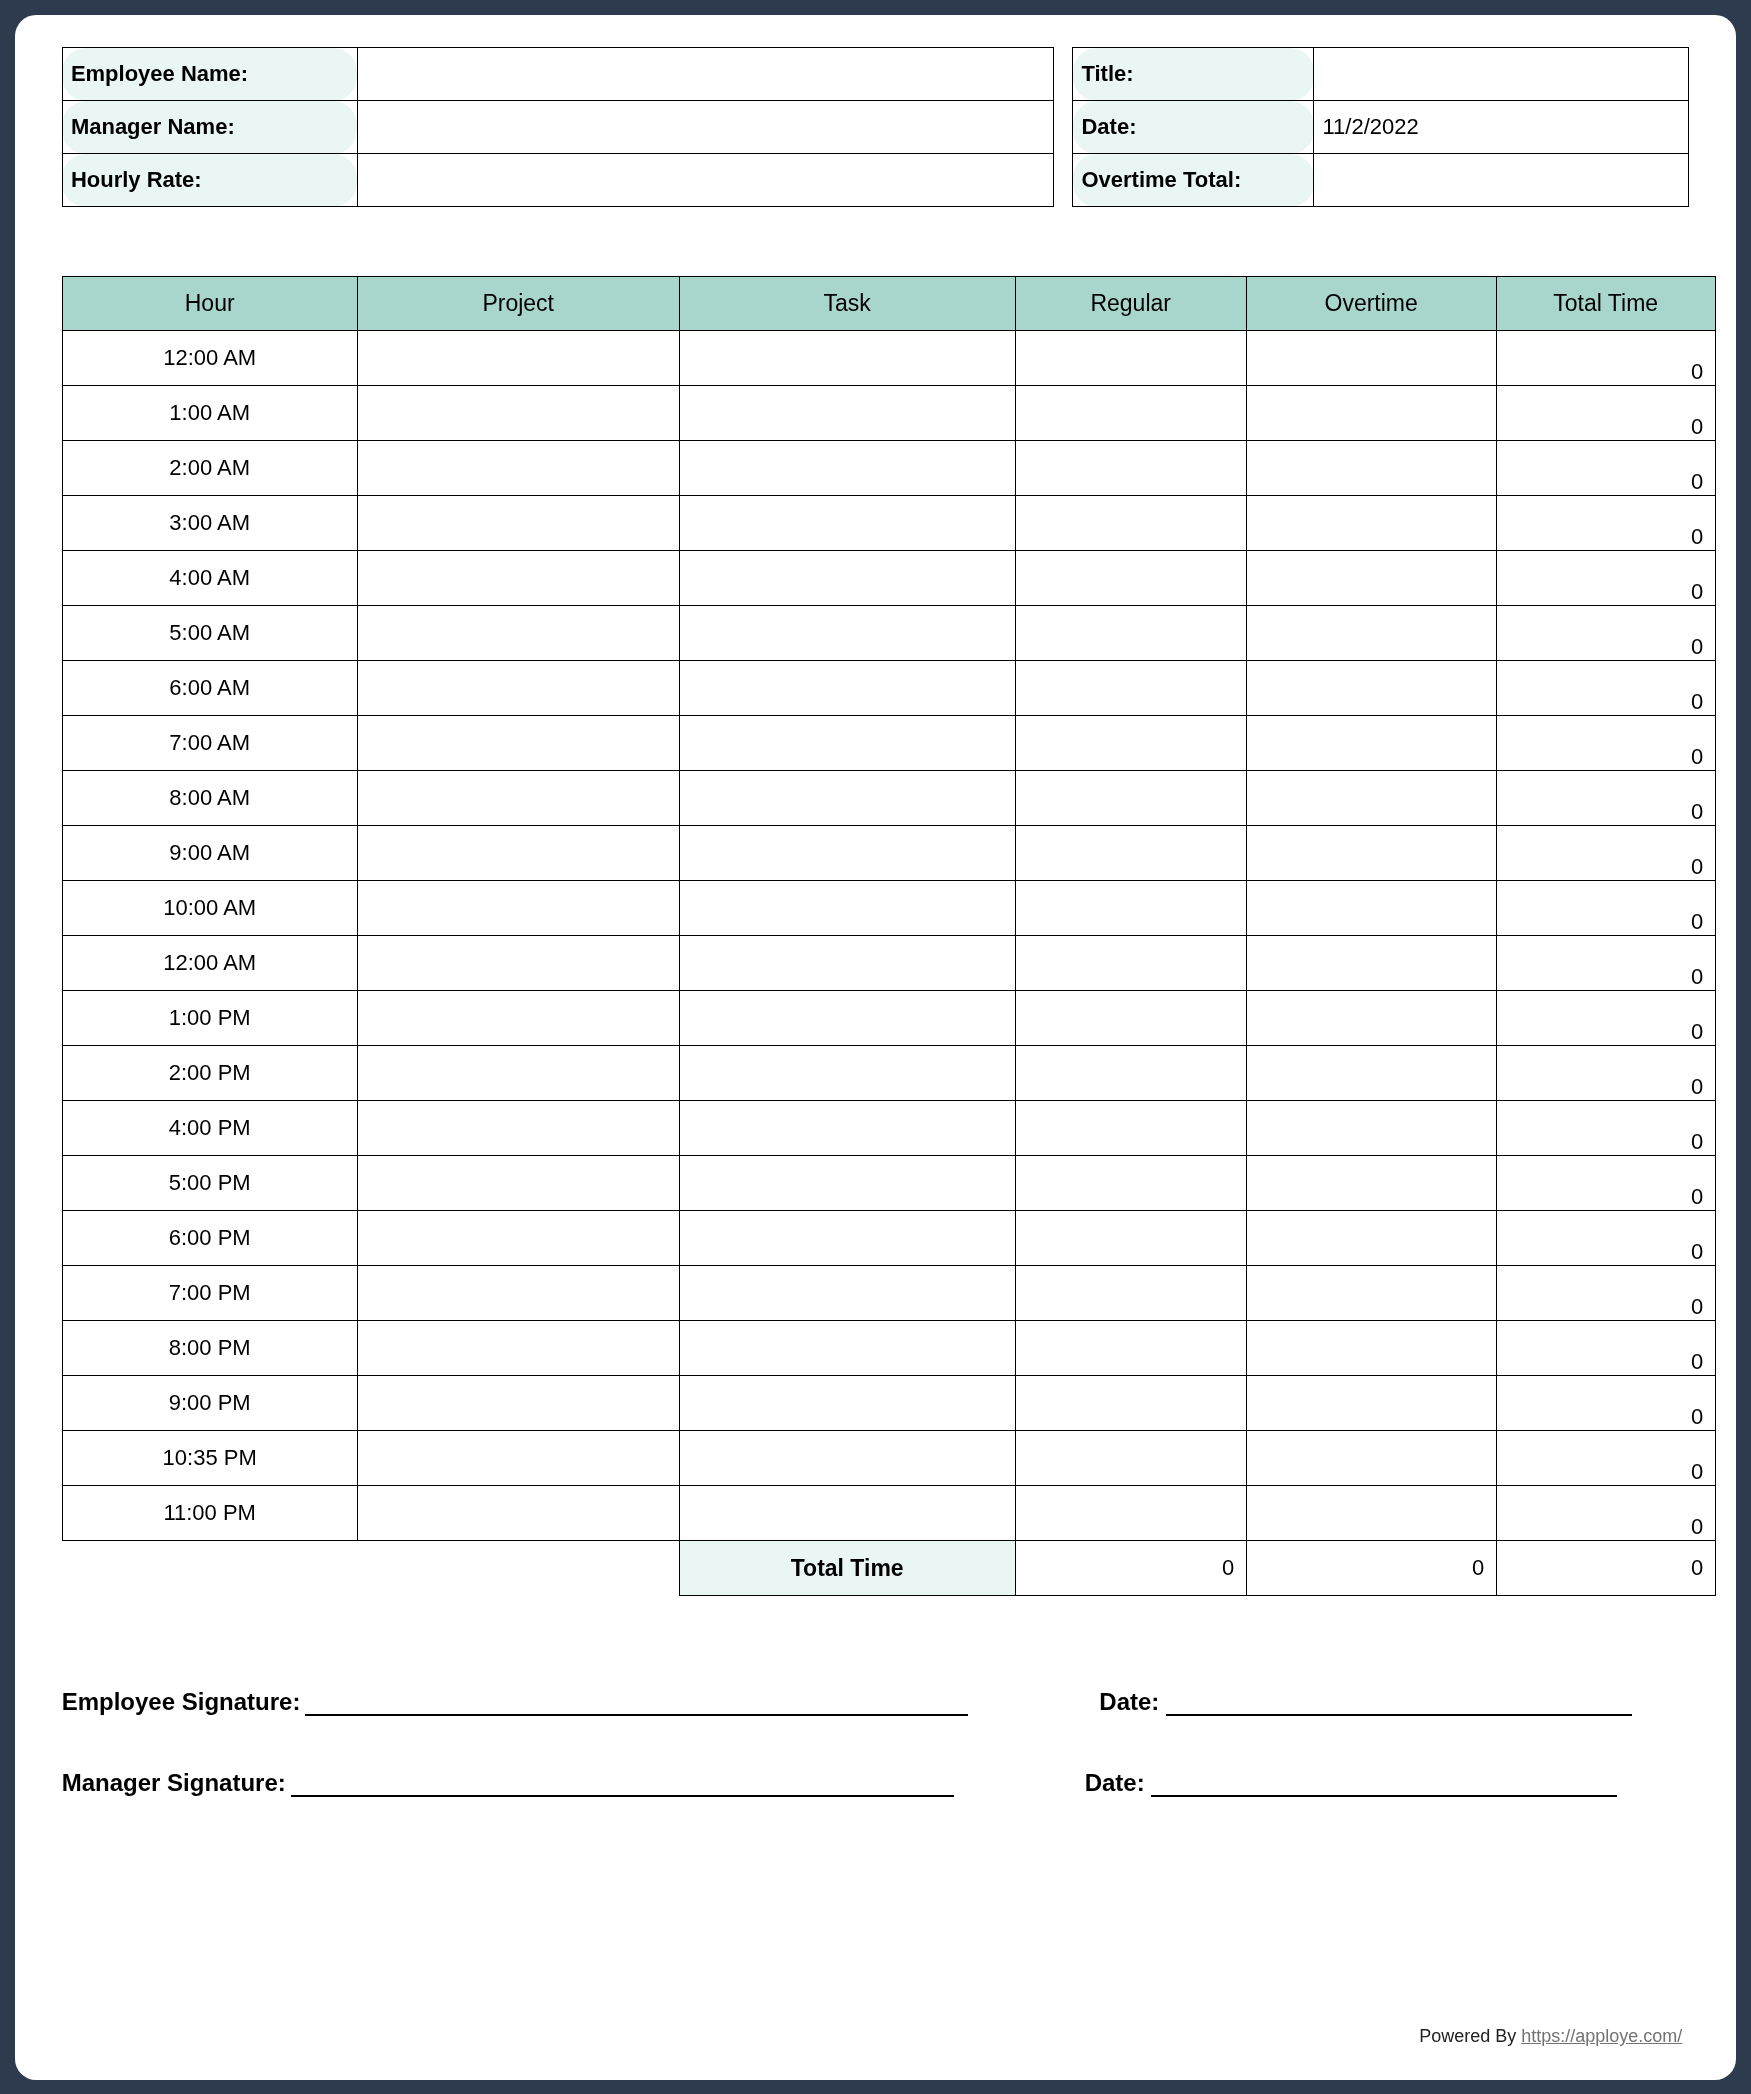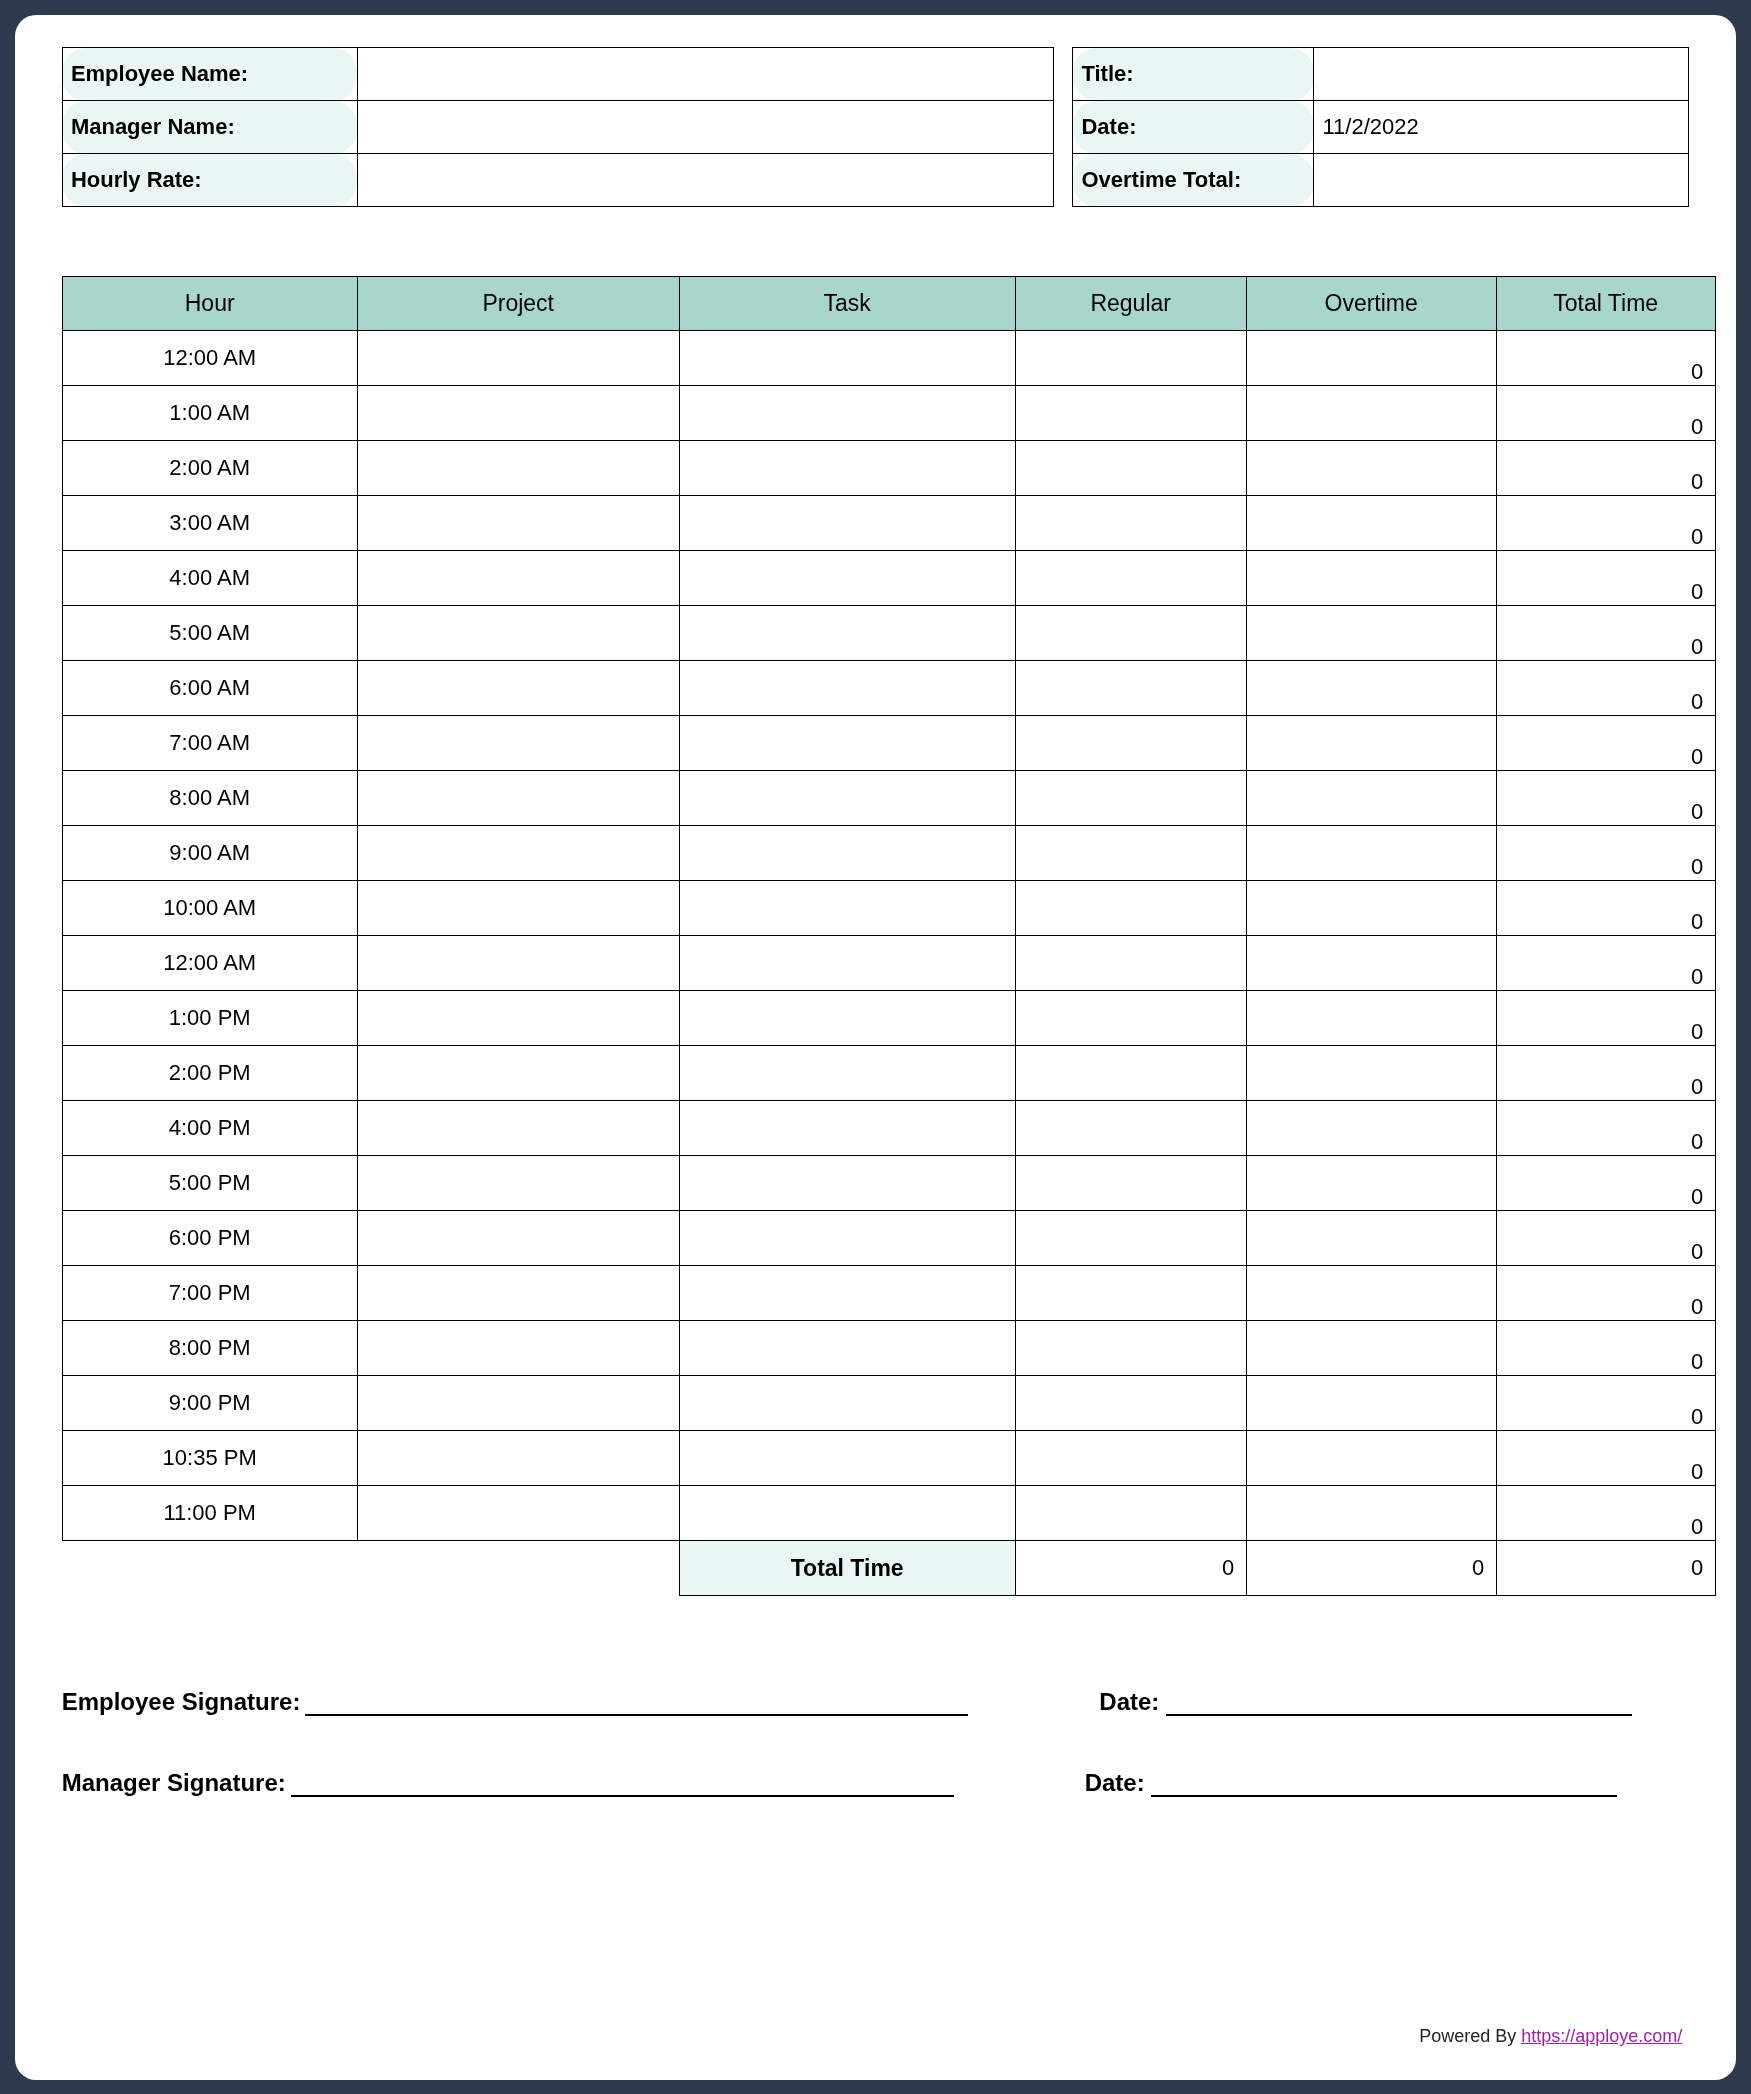--- a/index.html
+++ b/index.html
@@ -138,21 +138,21 @@
   .sig-gap { width: 131px; }
 
   .powered {
     position: absolute;
     right: 54px;
     bottom: 33px;
     font-size: 18px;
     color: #222;
   }
   .powered a {
-    color: #a21caf;
+    color: #737373;
   }
 </style>
 </head>
 <body>
 
 <div class="page-frame">
   <div class="sheet">
 
     <table class="info">
       <colgroup>

